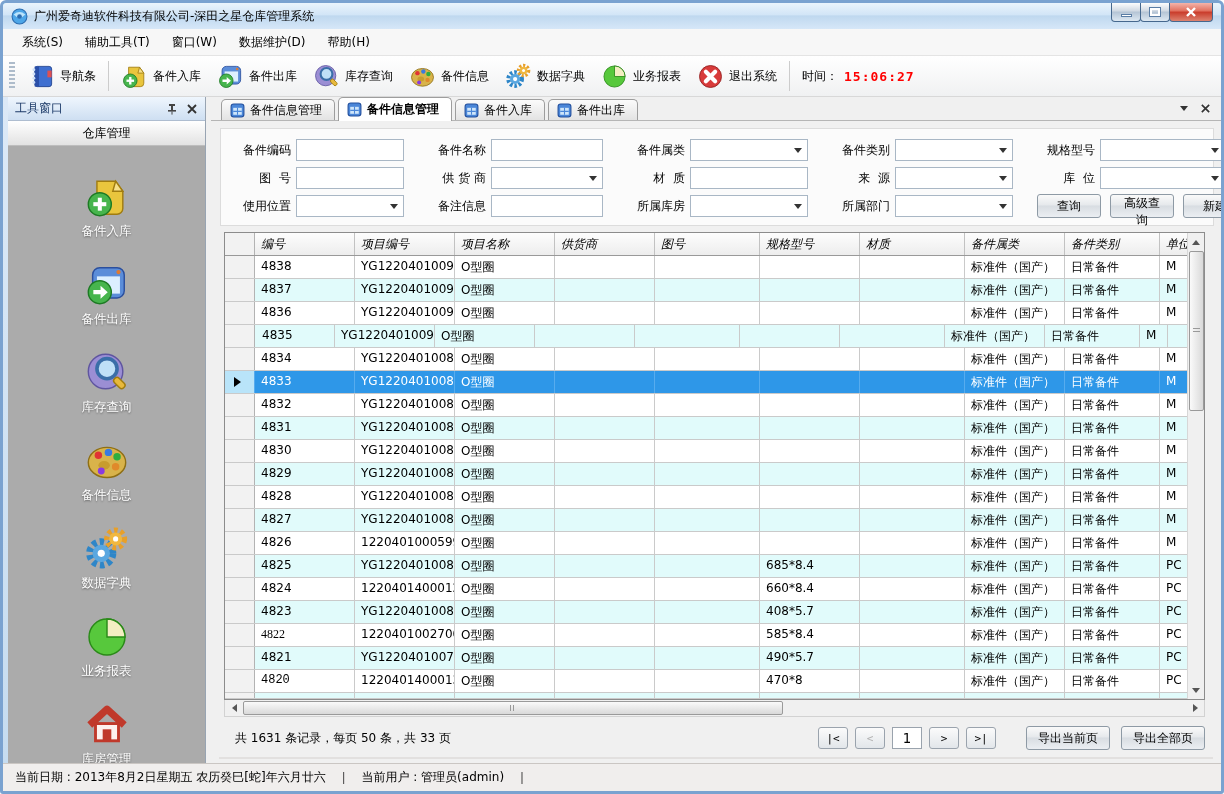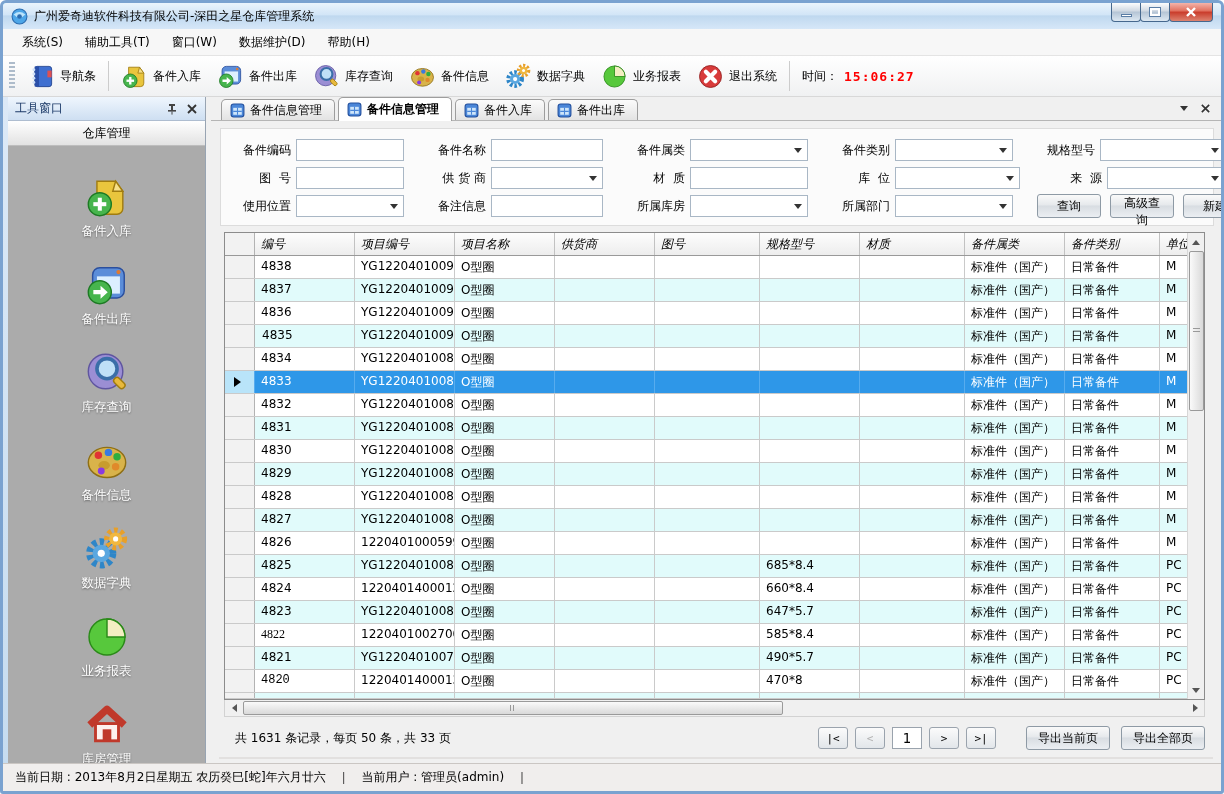--- a/index.html
+++ b/index.html
@@ -498,28 +498,28 @@
               <label class="flabel">供 货 商</label>
               <span class="fcombo cw1">
                 <span class="dd"></span>
               </span>
             </span>
             <span class="fgroup">
               <label class="flabel">材  质</label>
               <input class="finput cw2" style="">
             </span>
             <span class="fgroup">
+              <label class="flabel">来  源</label>
+              <span class="fcombo cw3">
+                <span class="dd"></span>
+              </span>
+            </span>
+            <span class="fgroup">
               <label class="flabel">库  位</label>
               <span class="fcombo cw4">
-                <span class="dd"></span>
-              </span>
-            </span>
-            <span class="fgroup">
-              <label class="flabel">来  源</label>
-              <span class="fcombo cw3">
                 <span class="dd"></span>
               </span>
             </span>
           </div>
           <div class="form-row">
             <span class="fgroup">
               <label class="flabel">使用位置</label>
               <span class="fcombo cw0">
                 <span class="dd"></span>
               </span>
@@ -597,21 +597,21 @@
               <span class="td" style="width: 100px;"></span>
               <span class="td" style="width: 105px;"></span>
               <span class="td" style="width: 100px;"></span>
               <span class="td" style="width: 105px;"></span>
               <span class="td" style="width: 100px;">标准件（国产）</span>
               <span class="td" style="width: 95px;">日常备件</span>
               <span class="td" style="width: 28px;">M</span>
             </div>
             <div class="trow alt">
               <span class="td rowhdr" style="width: 30px;"></span>
-              <span class="td" style="width: 100px; padding-left: 7px;">4835</span>
+              <span class="td" style="width: 80px; padding-left: 7px;">4835</span>
               <span class="td" style="width: 100px;">YG12204010090</span>
               <span class="td" style="width: 100px;">O型圈</span>
               <span class="td" style="width: 100px;"></span>
               <span class="td" style="width: 105px;"></span>
               <span class="td" style="width: 100px;"></span>
               <span class="td" style="width: 105px;"></span>
               <span class="td" style="width: 100px;">标准件（国产）</span>
               <span class="td" style="width: 95px;">日常备件</span>
               <span class="td" style="width: 28px;">M</span>
             </div>
@@ -758,21 +758,21 @@
               <span class="td" style="width: 95px;">日常备件</span>
               <span class="td" style="width: 28px;">PC</span>
             </div>
             <div class="trow alt">
               <span class="td rowhdr" style="width: 30px;"></span>
               <span class="td" style="width: 100px;">4823</span>
               <span class="td" style="width: 100px;">YG12204010080</span>
               <span class="td" style="width: 100px;">O型圈</span>
               <span class="td" style="width: 100px;"></span>
               <span class="td" style="width: 105px;"></span>
-              <span class="td" style="width: 100px;">647*5.7</span>
+              <span class="td" style="width: 100px;">408*5.7</span>
               <span class="td" style="width: 105px;"></span>
               <span class="td" style="width: 100px;">标准件（国产）</span>
               <span class="td" style="width: 95px;">日常备件</span>
               <span class="td" style="width: 28px;">PC</span>
             </div>
             <div class="trow">
               <span class="td rowhdr" style="width: 30px;"></span>
               <span class="td" style="width: 100px; font-family: Liberation Serif, serif;">4822</span>
               <span class="td" style="width: 100px;">1220401002700</span>
               <span class="td" style="width: 100px;">O型圈</span>

